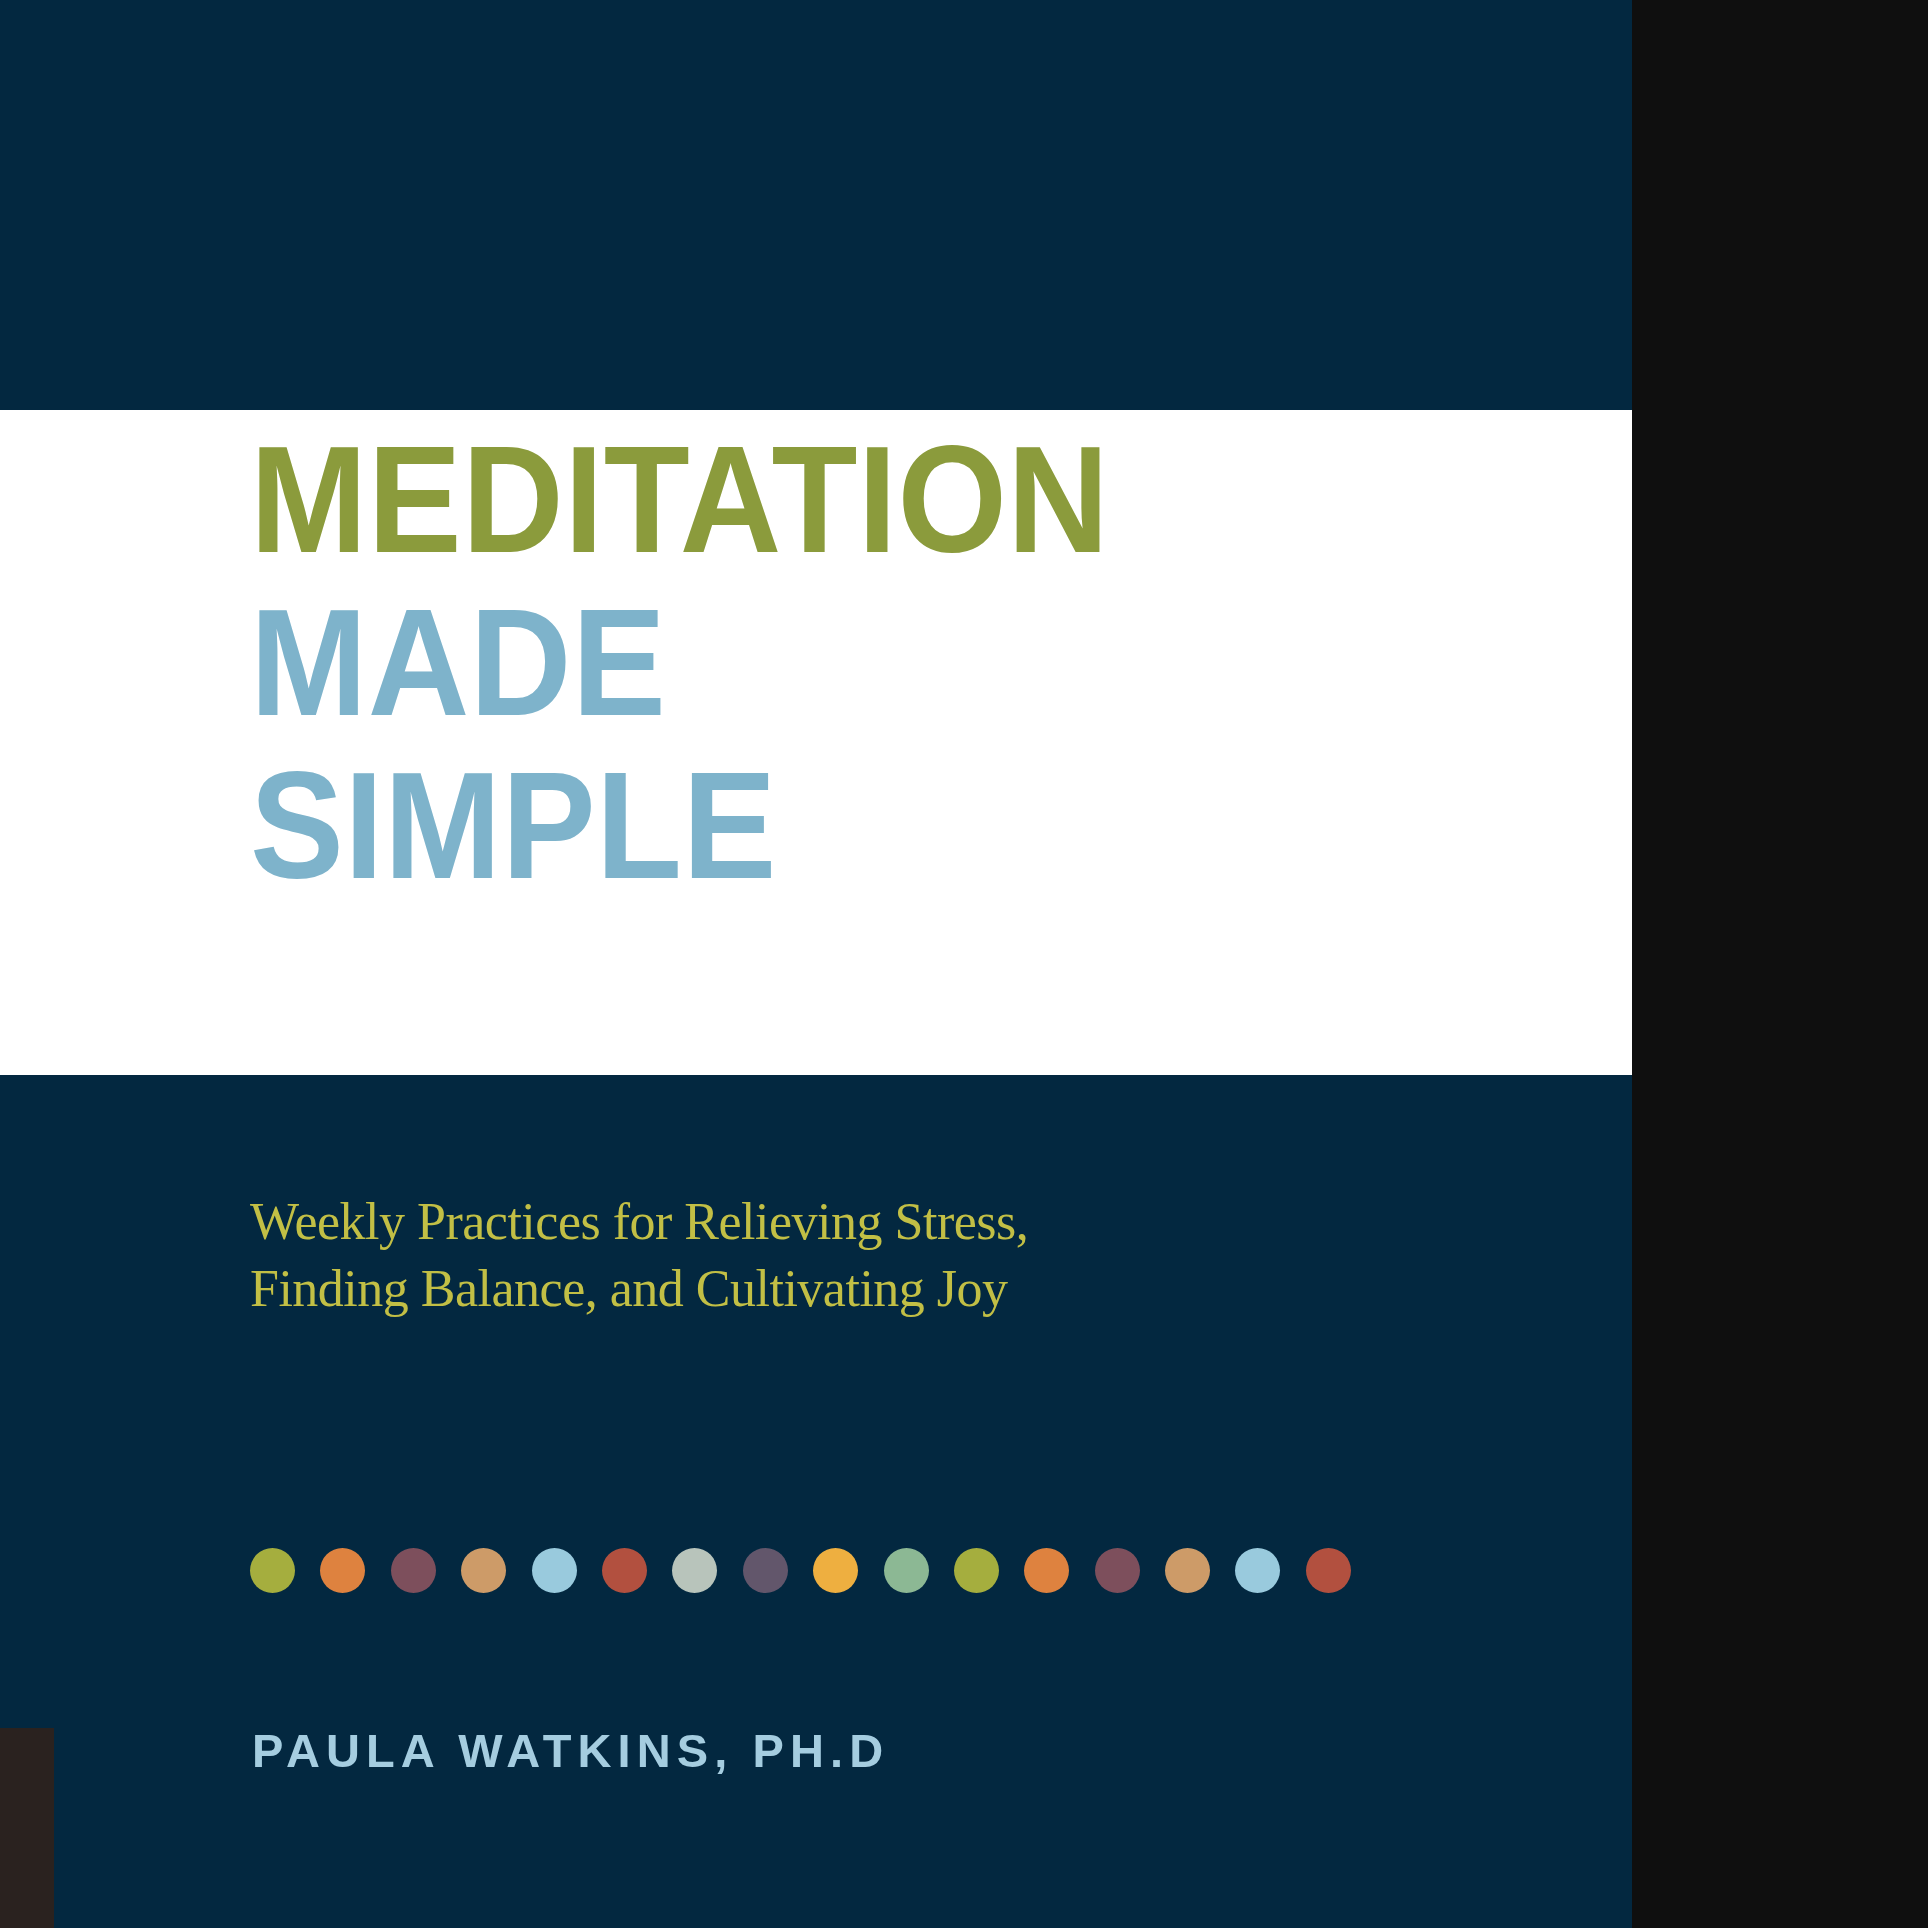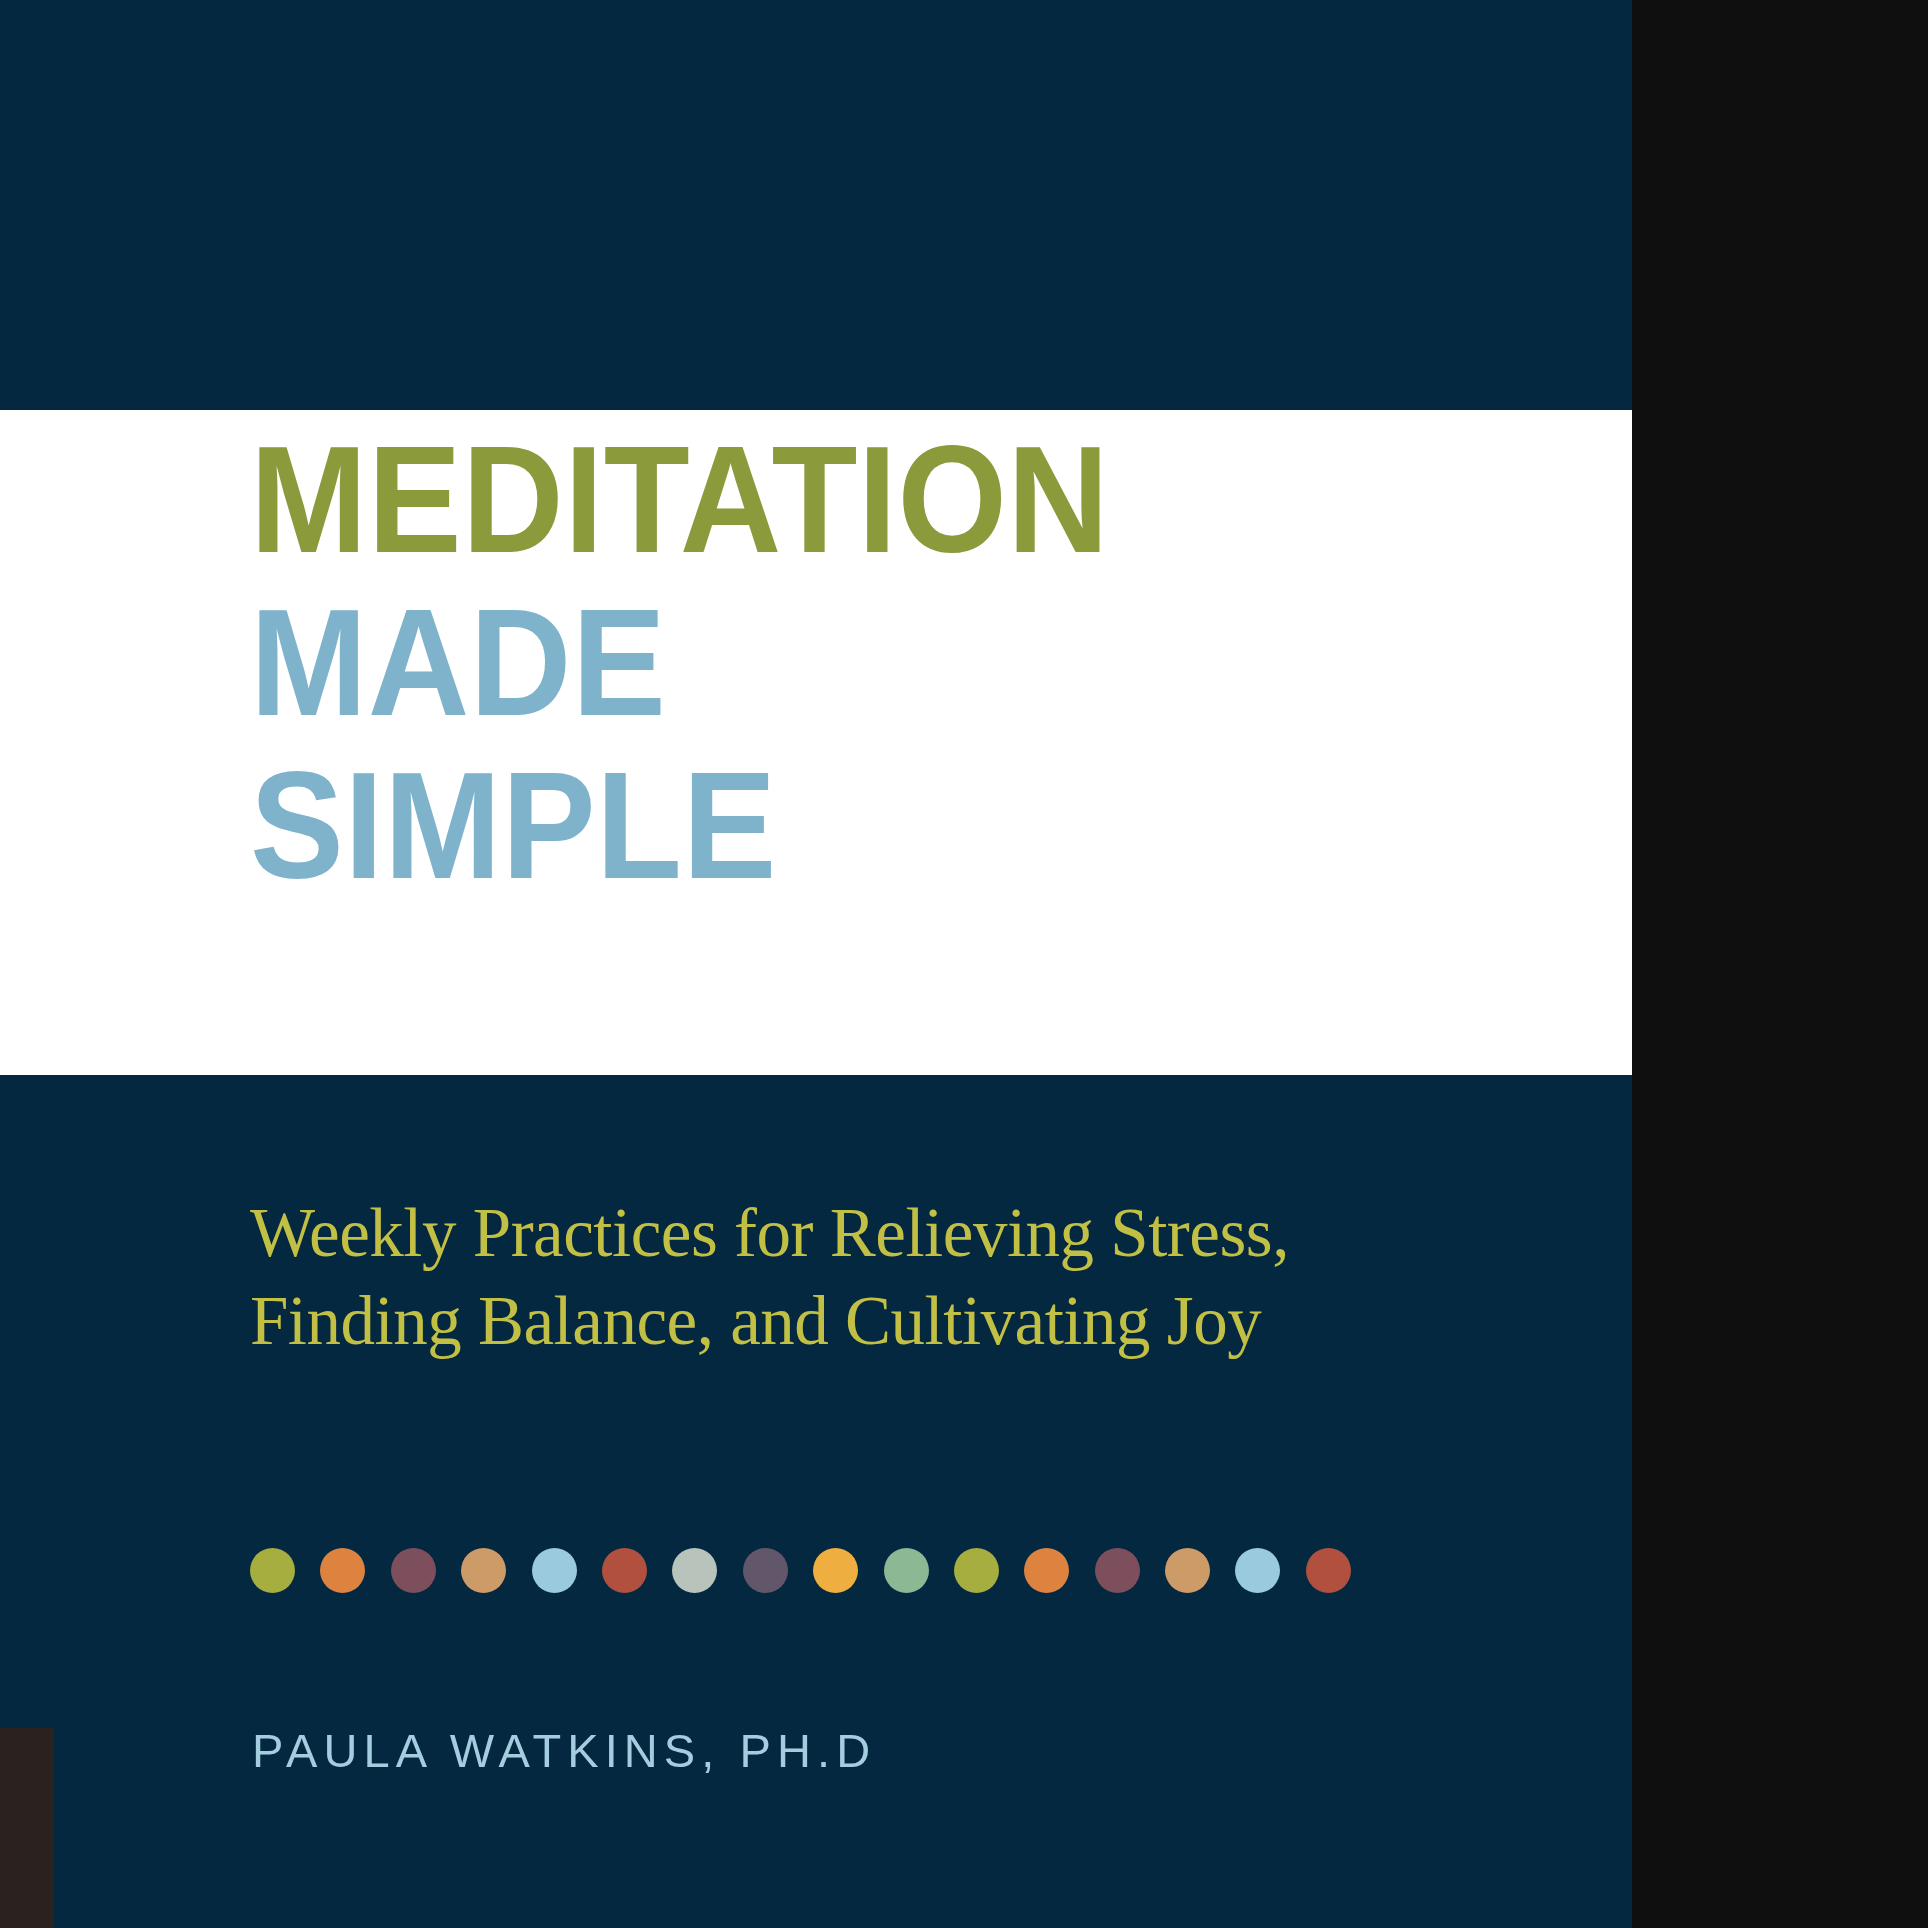--- a/index.html
+++ b/index.html
@@ -64,21 +64,21 @@
   .subtitle-block {
     position: absolute;
     left: 250px;
     top: 1189px;
     width: 1525px;
   }
   .subtitle-line {
     display: block;
     font-family: "Liberation Serif", "DejaVu Serif", serif;
     font-weight: 400;
-    font-size: 69px;
+    font-size: 52px;
     line-height: 1.28;
     color: #c2bf45;
     white-space: nowrap;
     letter-spacing: -0.5px;
   }
 
   
   .dots-row {
     position: absolute;
     left: 250px;
@@ -94,21 +94,21 @@
     flex: 0 0 auto;
   }
   .dot:last-child { margin-right: 0; }
 
   
   .author {
     position: absolute;
     left: 252px;
     top: 1723px;
     font-family: "Liberation Sans", sans-serif;
-    font-weight: 400;
+    font-weight: 700;
     font-size: 47px;
     letter-spacing: 6.1px;
     color: #a5cde0;
     white-space: nowrap;
   }
 </style>
 </head>
 <body>
 
 <div id="cover">

